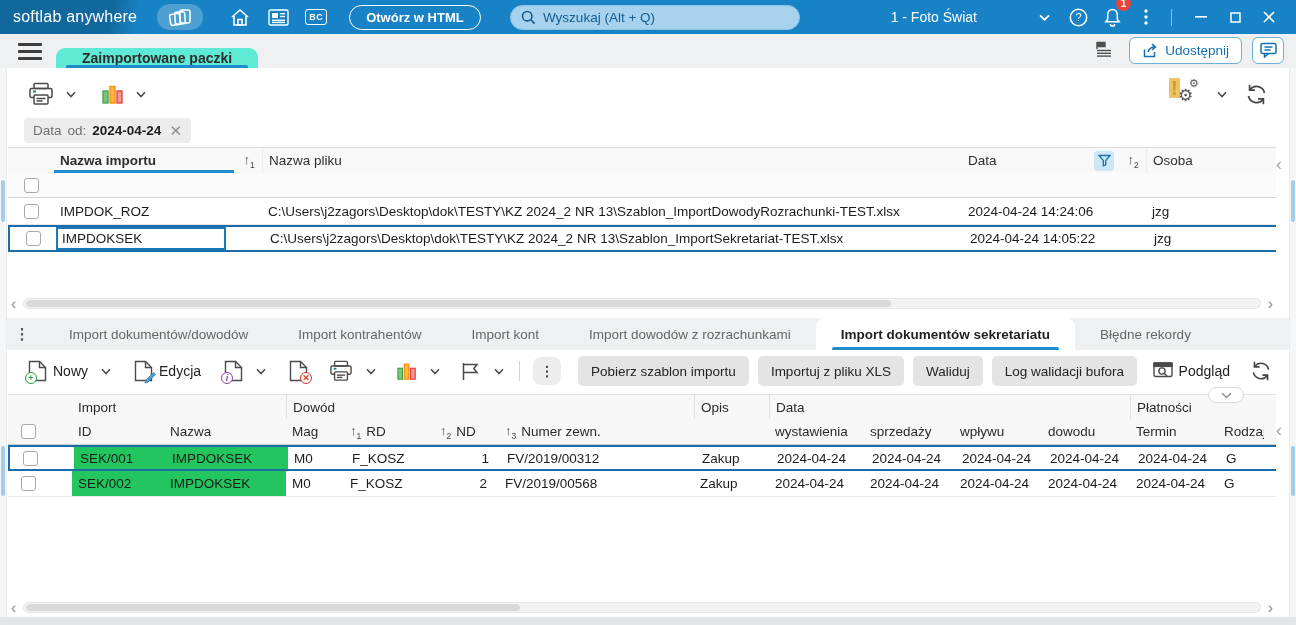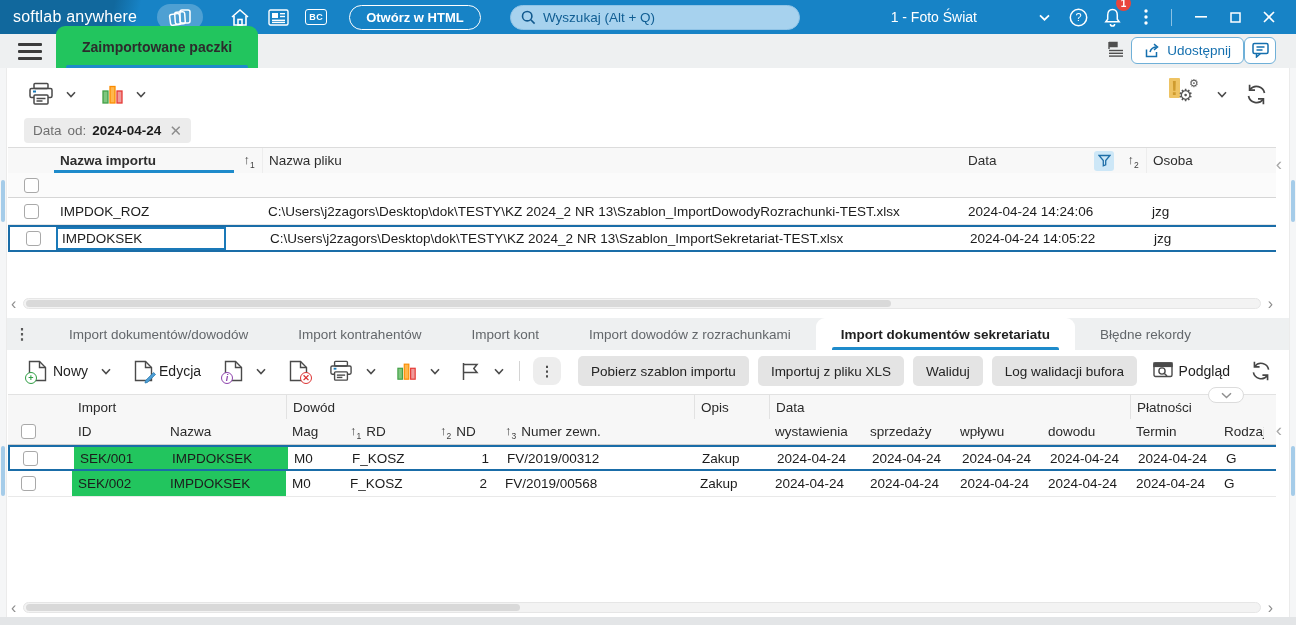--- a/index.html
+++ b/index.html
@@ -32,24 +32,24 @@
     justify-content:center; padding:0 3px; }
   .tb-sep { width:1px; height:17px; background:rgba(255,255,255,.5); margin:0 12px 0 8px; }
   .winbtn { width:34px; height:28px; display:flex; align-items:center; justify-content:center; cursor:pointer; }
 
   
   .tabbar { position:absolute; top:34px; left:0; right:0; height:34px; background:#eef0f1;
     display:flex; align-items:flex-end; }
   .hamburger { position:absolute; left:18px; top:9px; width:24px; height:17px; display:flex;
     flex-direction:column; justify-content:space-between; cursor:pointer; }
   .hamburger i { display:block; height:2.6px; background:#3c3c3c; border-radius:1px; }
-  .tab1 { position:relative; margin-left:56px; height:42px; background:#22c55e; border-radius:9px 9px 0 0;
+  .tab1 { position:relative; margin-left:56px; height:20px; background:#5eead4; border-radius:9px 9px 0 0;
     padding:0 26px; display:flex; align-items:center; font-size:14px; font-weight:600; color:#2c2c2c; cursor:pointer; }
   .tab1-underline { position:absolute; left:10px; right:10px; bottom:0; height:3px; background:#1e8bcb; border-radius:2px 2px 0 0; }
-  .tabbar-right { margin-left:auto; display:flex; align-items:center; padding:0 20px 4px 0; }
+  .tabbar-right { margin-left:auto; display:flex; align-items:center; gap:10px; padding:0 12px 4px 0; }
   .btn-outline { display:flex; align-items:center; gap:7px; height:27px; padding:0 12px; background:#fff;
     border:1px solid #6fb0d8; border-radius:6px; color:#146fae; font-size:13.5px; font-weight:500; cursor:pointer; }
   .btn-outline-sq { width:32px; justify-content:center; padding:0; }
 
   
   .toolbar1 { position:absolute; top:76px; left:0; right:0; height:36px; display:flex; align-items:center;
     padding:0 26px; gap:8px; }
   .tool { display:flex; align-items:center; gap:6px; cursor:pointer; padding:2px; }
   .t1-right { margin-left:auto; display:flex; align-items:center; gap:14px; }
   .gearwarn { position:relative; width:32px; height:26px; }

